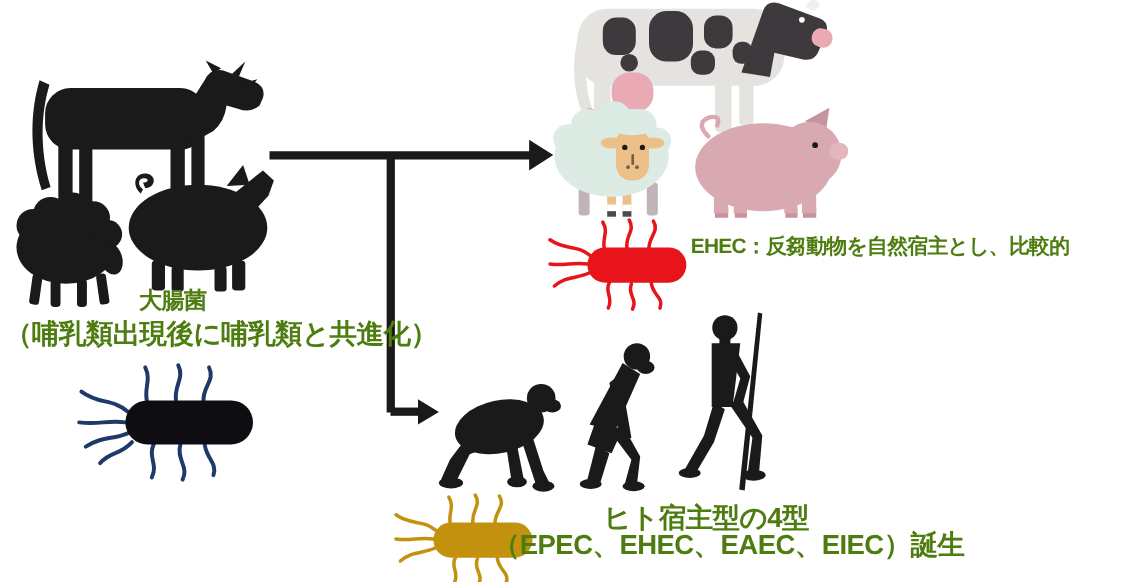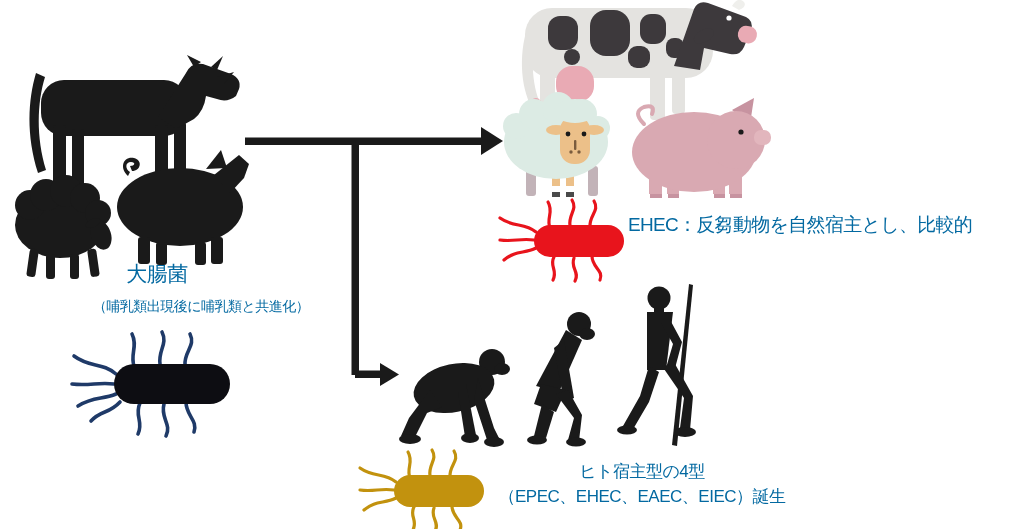--- a/index.html
+++ b/index.html
@@ -2,21 +2,21 @@
 <html><head>
 <meta charset="utf-8">
 <style>
   html,body{margin:0;padding:0;background:#ffffff;}
   #canvas{
     position:relative;width:1024px;height:529px;background:#ffffff;overflow:hidden;
     font-family:"Liberation Sans","DejaVu Sans",sans-serif;
   }
   .abs{position:absolute;}
   .label{
-    color:#0369a1;font-weight:normal;line-height:1.28;letter-spacing:-0.5px;
+    color:#4d7c0f;font-weight:bold;line-height:1.28;letter-spacing:-0.5px;
     white-space:nowrap;
   }
   .center{text-align:center;}
   svg{display:block;overflow:visible;}
 </style>
 </head>
 <body>
 
 <div id="canvas">
 
@@ -62,21 +62,21 @@
       <path d="M206,120 L231,100 L241,109 L236,123 L222,138 Z"></path>
       <path d="M198,114 L213,95 L219,113 Z"></path>
       <rect x="130" y="182" width="12" height="27" rx="3"></rect>
       <rect x="148" y="187" width="11" height="23" rx="3"></rect>
       <rect x="187" y="187" width="11" height="23" rx="3"></rect>
       <rect x="203" y="182" width="12" height="27" rx="3"></rect>
     </g>
   </svg>
 
   <div class="abs label center" style="left:0;top:261px;width:314px;font-size:21px">大腸菌</div>
-  <div class="abs label center" style="left:0;top:298px;width:402px;font-size:14px">（哺乳類出現後に哺乳類と共進化）</div>
+  <div class="abs label center" style="left:0;top:288px;width:402px;font-size:25px">（哺乳類出現後に哺乳類と共進化）</div>
 
   <svg class="abs" style="left:56px;top:326px" width="185" height="115" viewBox="0 0 185 115">
     <g fill="none" stroke-width="3.6" stroke-linecap="round" stroke="#1f3a68">
       <path d="M78,40 C74,28 82,20 76,8"></path>
       <path d="M104,38 C102,24 112,18 106,6"></path>
       <path d="M129,39 C128,25 140,20 134,8"></path>
       <path d="M60,48 C46,36 34,42 18,30"></path>
       <path d="M58,58 C42,56 34,60 16,58"></path>
       <path d="M60,68 C46,74 38,70 22,80"></path>
       <path d="M64,76 C53,88 45,84 35,95"></path>
@@ -249,18 +249,18 @@
       <path d="M44,34 C32,24 22,30 8,20"></path>
       <path d="M42,42 C28,40 22,44 8,42"></path>
       <path d="M44,50 C32,56 24,52 12,62"></path>
       <path d="M62,59 C57,68 66,72 61,82"></path>
       <path d="M82,60 C78,70 88,74 83,83"></path>
       <path d="M100,58 C100,70 112,72 108,82"></path>
     </g>
     <rect x="42" y="27" width="90" height="32" rx="16" fill="#c2920e"></rect>
   </svg>
 
-  <div class="abs label center" style="left:448px;top:459px;width:388px;font-size:17px;line-height:25px">
+  <div class="abs label center" style="left:448px;top:459px;width:388px;font-size:25px;line-height:25px">
     <div>ヒト宿主型の4型</div>
     <div>（EPEC、EHEC、EAEC、EIEC）誕生</div>
   </div>
 
 </div>
 
 </body></html>

